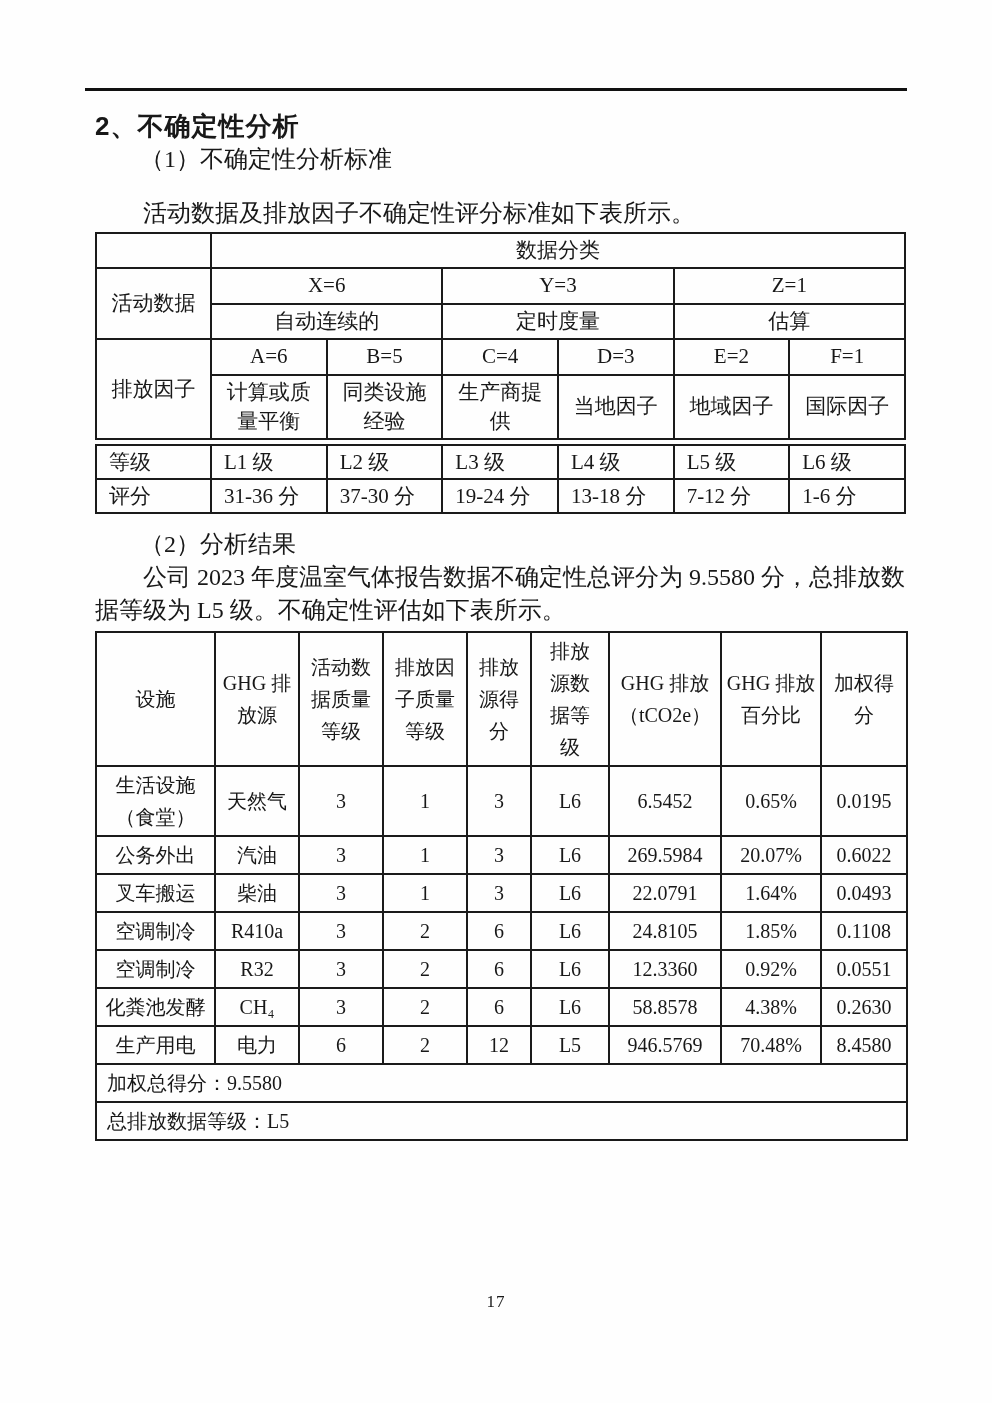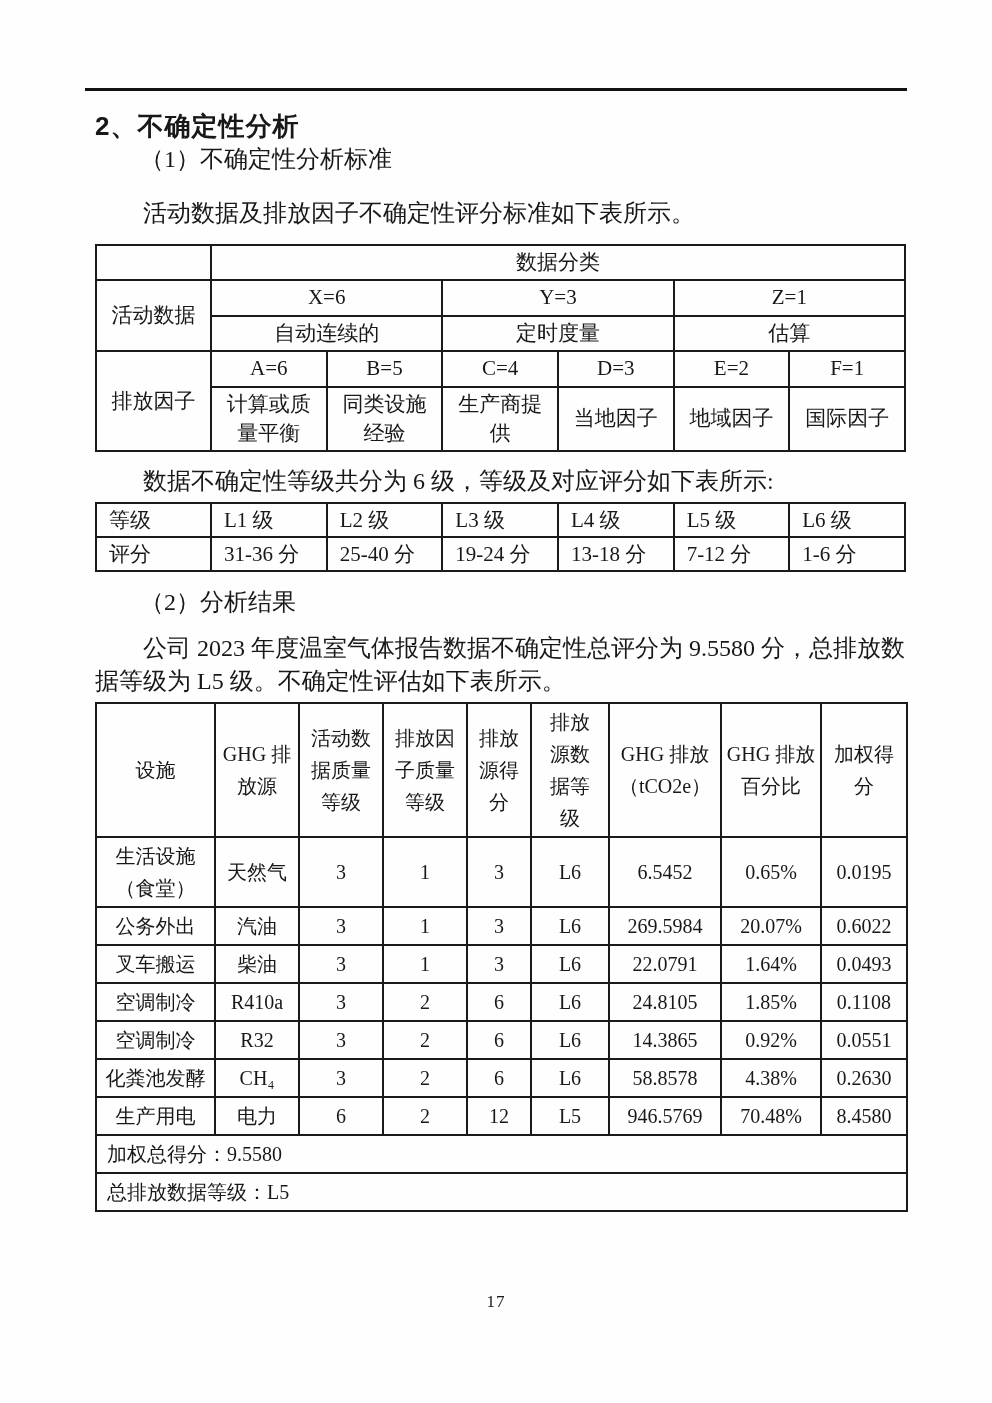--- a/index.html
+++ b/index.html
@@ -39,21 +39,20 @@
   .sub-heading.second { margin-top: 14px; }
   .body-line {
     margin-top: 21px;
     font-size: 24px;
     line-height: 33px;
   }
   .indent { text-indent: 48px; }
   .grade-intro { margin-top: 13px; }
   .para-line { font-size: 24px; line-height: 33px; }
   .para-line.first {
-    margin-top: 13px;
     text-indent: 48px;
     text-align: justify;
     text-align-last: justify;
   }
   .para-line.second { }
 
   table.tbl {
     border-collapse: collapse;
     width: 811px;
     table-layout: fixed;
@@ -62,21 +61,21 @@
     border: 2px solid #1a1a1a;
     text-align: center;
     vertical-align: middle;
     white-space: pre-line;
     font-weight: normal;
     padding: 2px 4px;
     overflow: hidden;
   }
 
   
-  .tbl-score { margin-top: 14px; font-size: 21px; padding-left: 17px; }
+  .tbl-score { margin-top: 2px; font-size: 21px; padding-left: 17px; }
   .tbl-score tr.r1 { height: 30px; }
   .tbl-score tr.r2 { height: 33px; }
   .tbl-score tr.r3 { height: 31px; }
   .tbl-score tr.r4 { height: 33px; }
   .tbl-score tr.r5 { height: 60px; }
   .tbl-score td { line-height: 1.4; }
 
   
   .tbl-grade { margin-top: 4px; font-size: 21px; }
   .tbl-grade tr { height: 34px; }
@@ -157,21 +156,20 @@
 经验</td>
         <td>生产商提
 供</td>
         <td>当地因子</td>
         <td>地域因子</td>
         <td>国际因子</td>
       </tr>
     </tbody>
       </table>
 
-    <div class="body-line indent grade-intro">数据不确定性等级共分为 6 级，等级及对应评分如下表所示:</div>
 
     <table class="tbl tbl-grade">
       <colgroup>
         <col style="width:115px">
           <col>
           <col>
           <col>
           <col>
           <col>
           <col>
@@ -182,21 +180,21 @@
         <td>L1 级</td>
         <td>L2 级</td>
         <td>L3 级</td>
         <td>L4 级</td>
         <td>L5 级</td>
         <td>L6 级</td>
       </tr>
       <tr>
         <td>评分</td>
         <td>31-36 分</td>
-        <td>25-40 分</td>
+        <td>37-30 分</td>
         <td>19-24 分</td>
         <td>13-18 分</td>
         <td>7-12 分</td>
         <td>1-6 分</td>
       </tr>
     </tbody>
       </table>
 
     <div class="sub-heading second">（2）分析结果</div>
 
@@ -285,21 +283,21 @@
         <td>1.85%</td>
         <td>0.1108</td>
       </tr>
       <tr class="body-row">
         <td>空调制冷</td>
         <td>R32</td>
         <td>3</td>
         <td>2</td>
         <td>6</td>
         <td>L6</td>
-        <td>14.3865</td>
+        <td>12.3360</td>
         <td>0.92%</td>
         <td>0.0551</td>
       </tr>
       <tr class="body-row">
         <td>化粪池发酵</td>
         <td>CH₄</td>
         <td>3</td>
         <td>2</td>
         <td>6</td>
         <td>L6</td>

